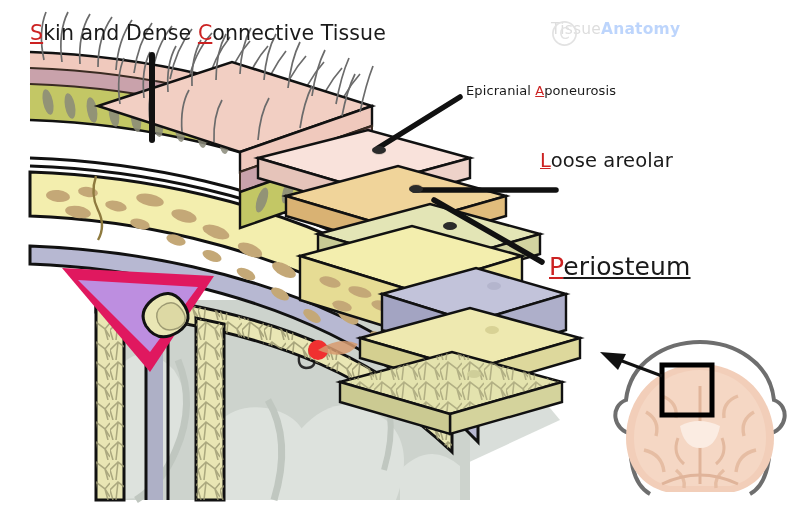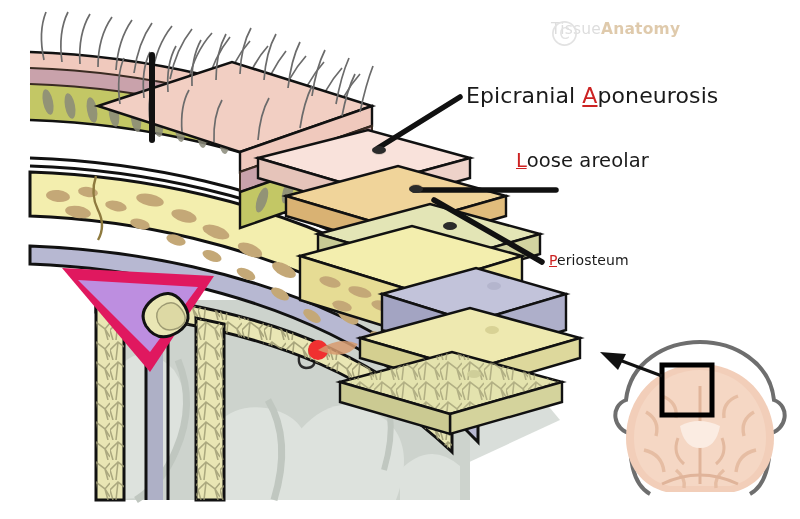--- a/index.html
+++ b/index.html
@@ -2,26 +2,26 @@
 <html><head>
 <meta charset="utf-8">
 <style>
   html,body{margin:0;padding:0;background:#ffffff;}
   body{width:800px;height:519px;position:relative;overflow:hidden;
        font-family:"DejaVu Sans","Liberation Sans",sans-serif;}
   #stage{position:absolute;left:0;top:0;width:800px;height:519px;background:#fff;}
   .label{position:absolute;color:#1a1a1a;white-space:nowrap;letter-spacing:.1px;}
   .label .hl{color:#cc2222;text-decoration:underline;text-decoration-color:#cc2222;}
   #lbl-skin{left:30px;top:21px;font-size:20.5px;}
-  #lbl-apo{left:466px;top:83px;font-size:22px;}
-  #lbl-loose{left:516px;top:148px;font-size:19.5px;line-height:25px;text-align:right;}
-  #lbl-perio{left:549px;top:252px;font-size:14px;}
+  #lbl-apo{left:466px;top:83px;font-size:13px;}
+  #lbl-loose{left:540px;top:148px;font-size:19.5px;line-height:25px;text-align:right;}
+  #lbl-perio{left:549px;top:252px;font-size:25px;text-decoration:underline;}
   #wm{position:absolute;left:551px;top:20px;display:flex;align-items:center;gap:9px;opacity:.33;}
   #wm .wmtxt{font-size:15.5px;color:#9a9a9a;letter-spacing:.2px;}
-  #wm .wmtxt b{color:#a16207;font-weight:bold;}
+  #wm .wmtxt b{color:#3b82f6;font-weight:bold;}
   svg{position:absolute;left:0;top:0;}
 </style>
 </head>
 <body>
 
 <div id="stage">
 
   <svg width="800" height="519" viewBox="0 0 800 519">
     <defs>
       <clipPath id="clipAll">
@@ -317,20 +317,23 @@
   </svg>
 
   <div id="wm">
     <svg width="27" height="27" viewBox="0 0 27 27">
       <circle cx="13.5" cy="13.5" r="11.6" fill="none" stroke="#a8a8a8" stroke-width="1.7"></circle>
       <text x="13.5" y="19" text-anchor="middle" font-family="DejaVu Sans, sans-serif" font-size="15" fill="#a8a8a8">C</text>
     </svg>
     <span class="wmtxt"><span>Tissue</span><b>Anatomy</b></span>
   </div>
 
+  <div class="label" id="lbl-skin">
+    <span class="hl">S</span><span>kin and </span><span>Dense </span><span class="hl">C</span><span>onnective Tissue</span>
+  </div>
 
   <div class="label" id="lbl-apo">
     <span>Epicranial </span><span class="hl">A</span><span>poneurosis</span>
   </div>
 
   <div class="label" id="lbl-loose">
     <div><span class="hl">L</span><span>oose areolar</span></div>
   </div>
 
   <div class="label" id="lbl-perio">

